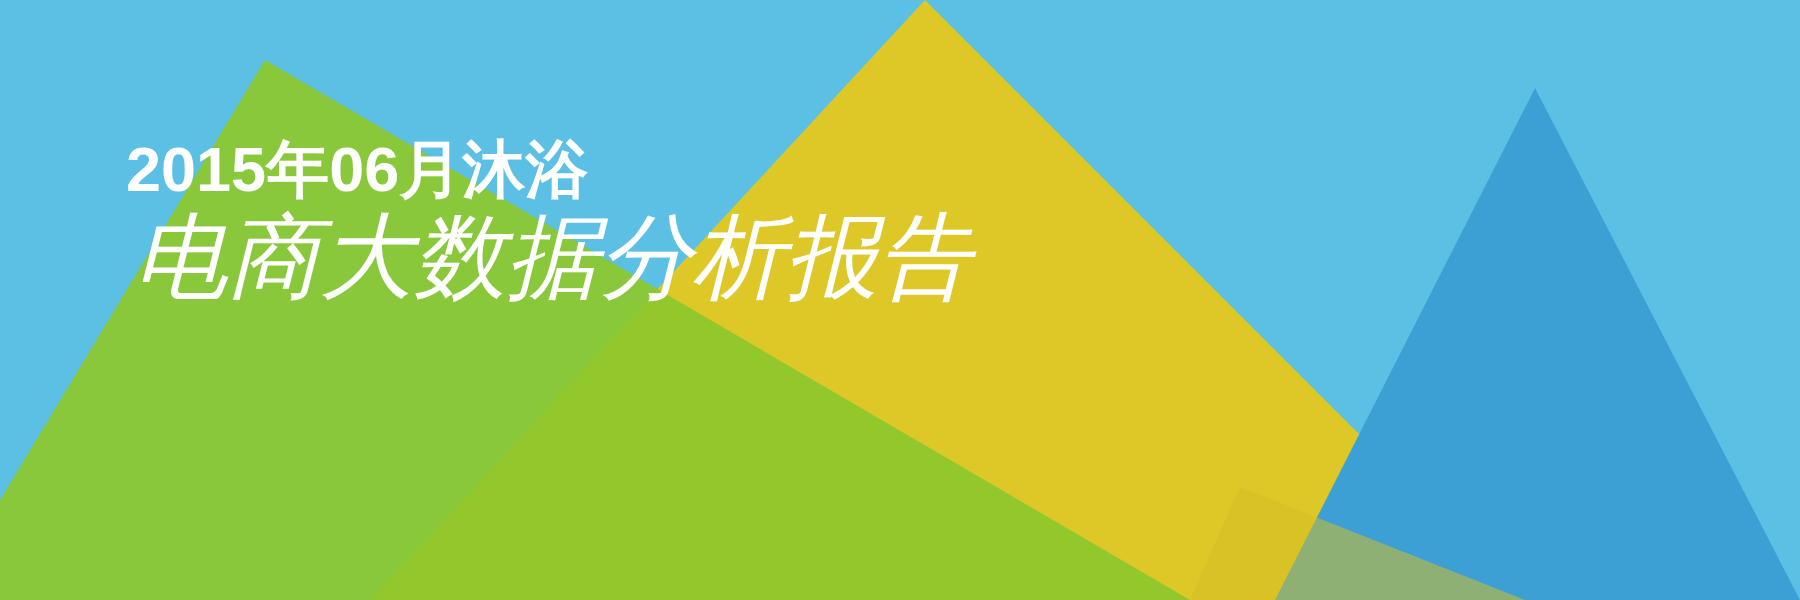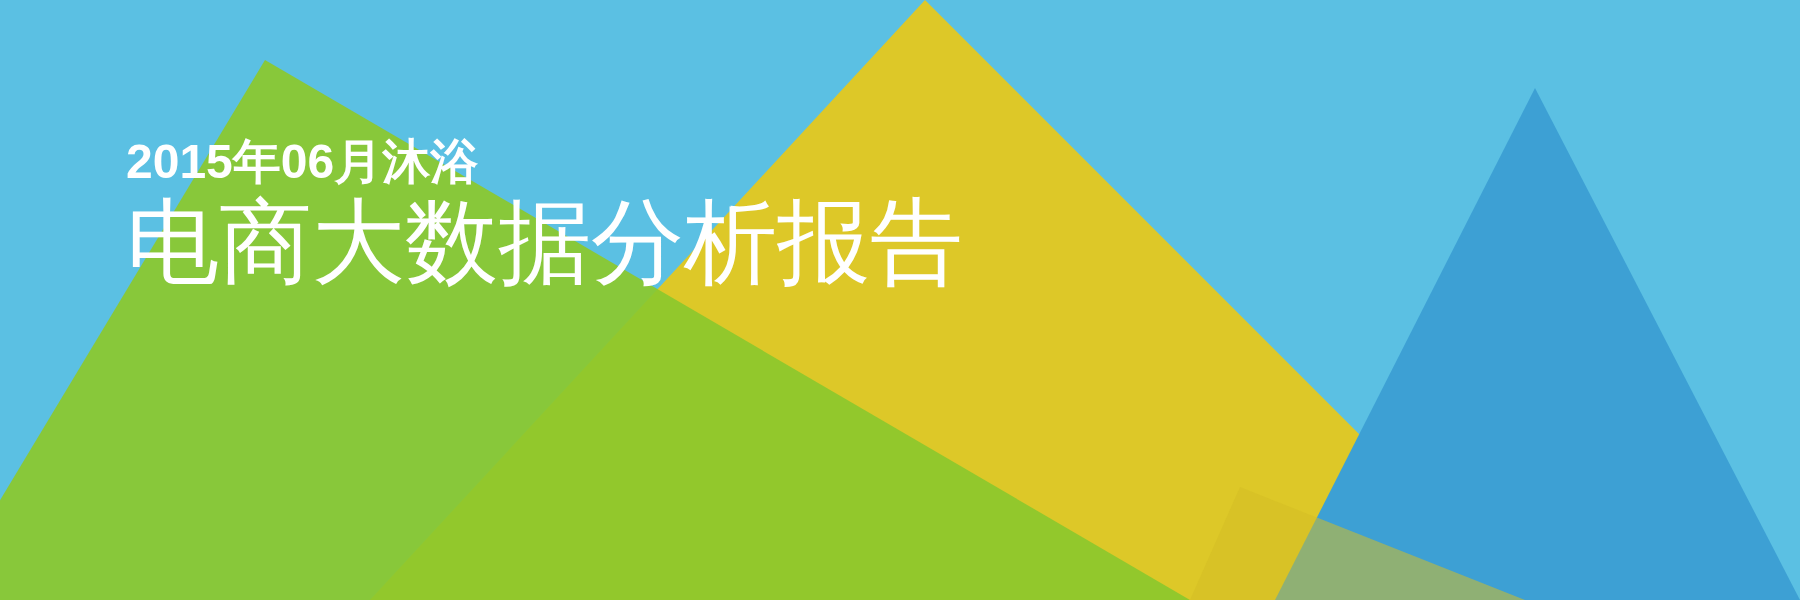--- a/index.html
+++ b/index.html
@@ -30,31 +30,33 @@
     width: 1100px;
     z-index: 5;
     pointer-events: none;
   }
   .title-line {
     color: #ffffff;
     white-space: nowrap;
     display: block;
   }
   #title-line-1 {
-    font-size: 48px;
+    font-size: 63px;
     font-weight: bold;
     line-height: 1.0;
     letter-spacing: 0px;
     margin-bottom: 10px;
   }
   #title-line-2 {
     font-size: 93px;
     font-weight: 400;
     line-height: 1.0;
     letter-spacing: 0px;
+    margin-left: 8px;
+    font-style: italic;
   }
 </style>
 </head>
 <body>
 
 <div id="stage">
 
   <svg id="bg-svg" viewBox="0 0 1800 600" preserveAspectRatio="none" aria-hidden="true">
 
     <rect x="0" y="0" width="1800" height="600" fill="#5BC0E3"></rect>

